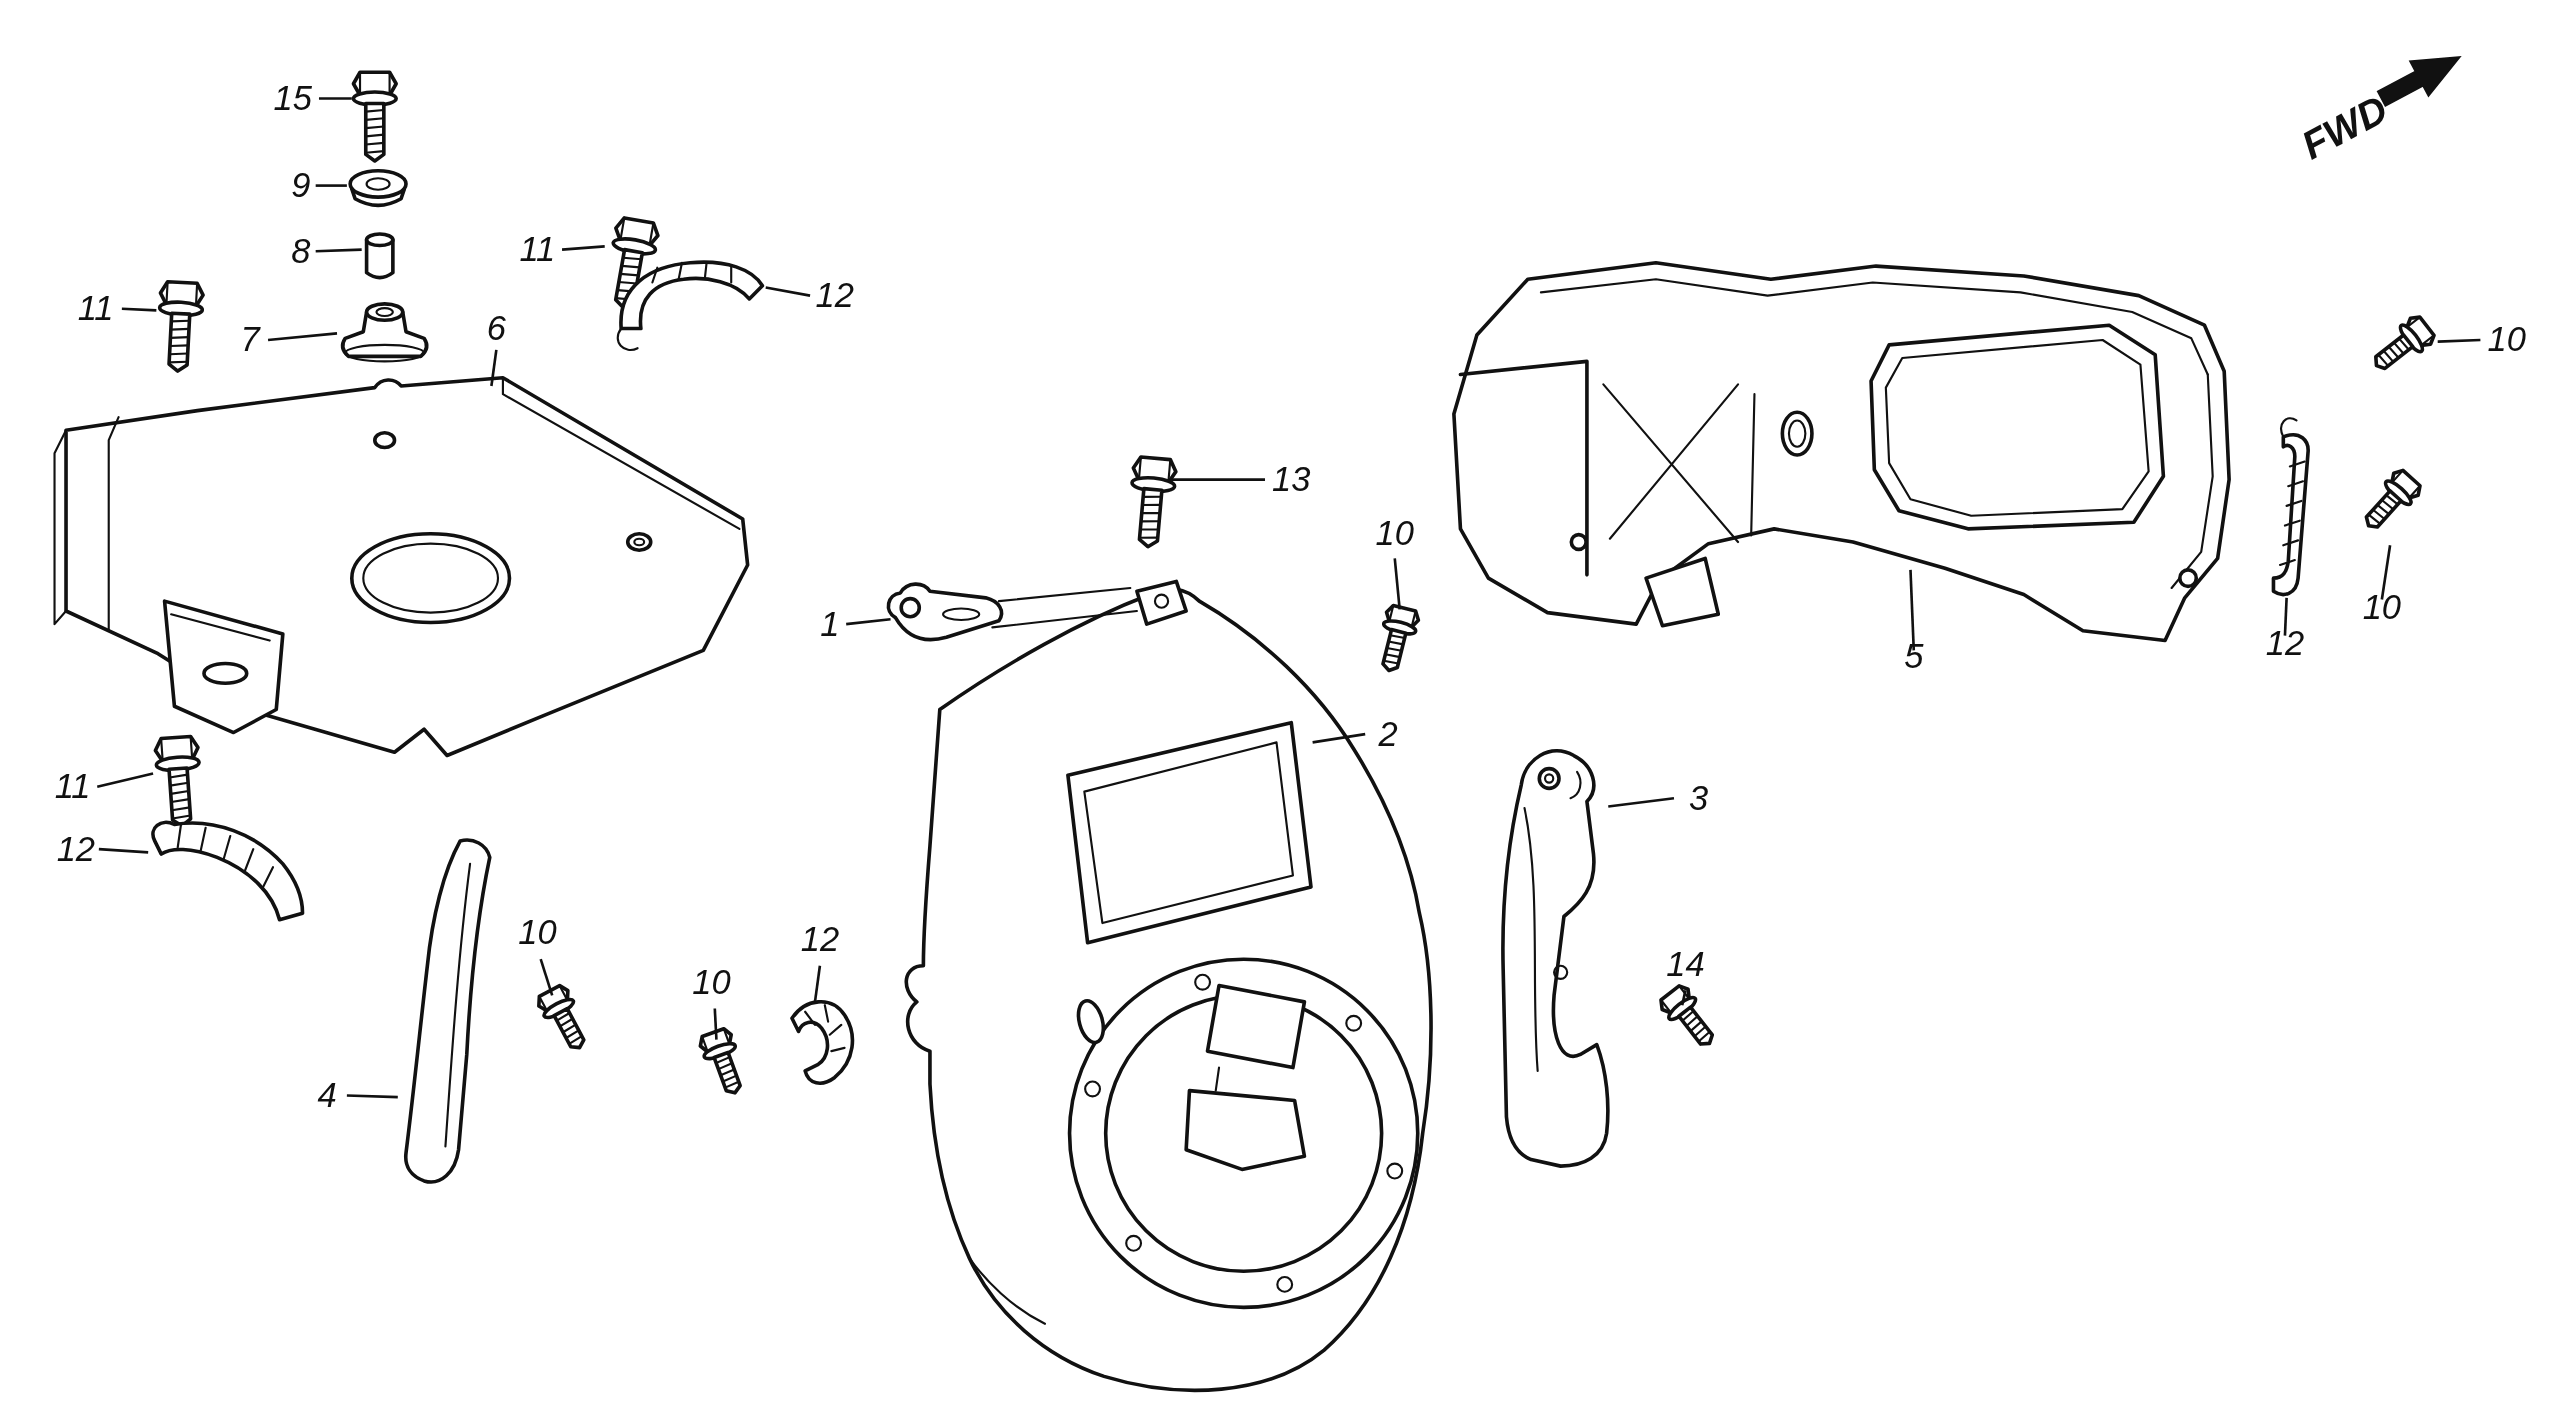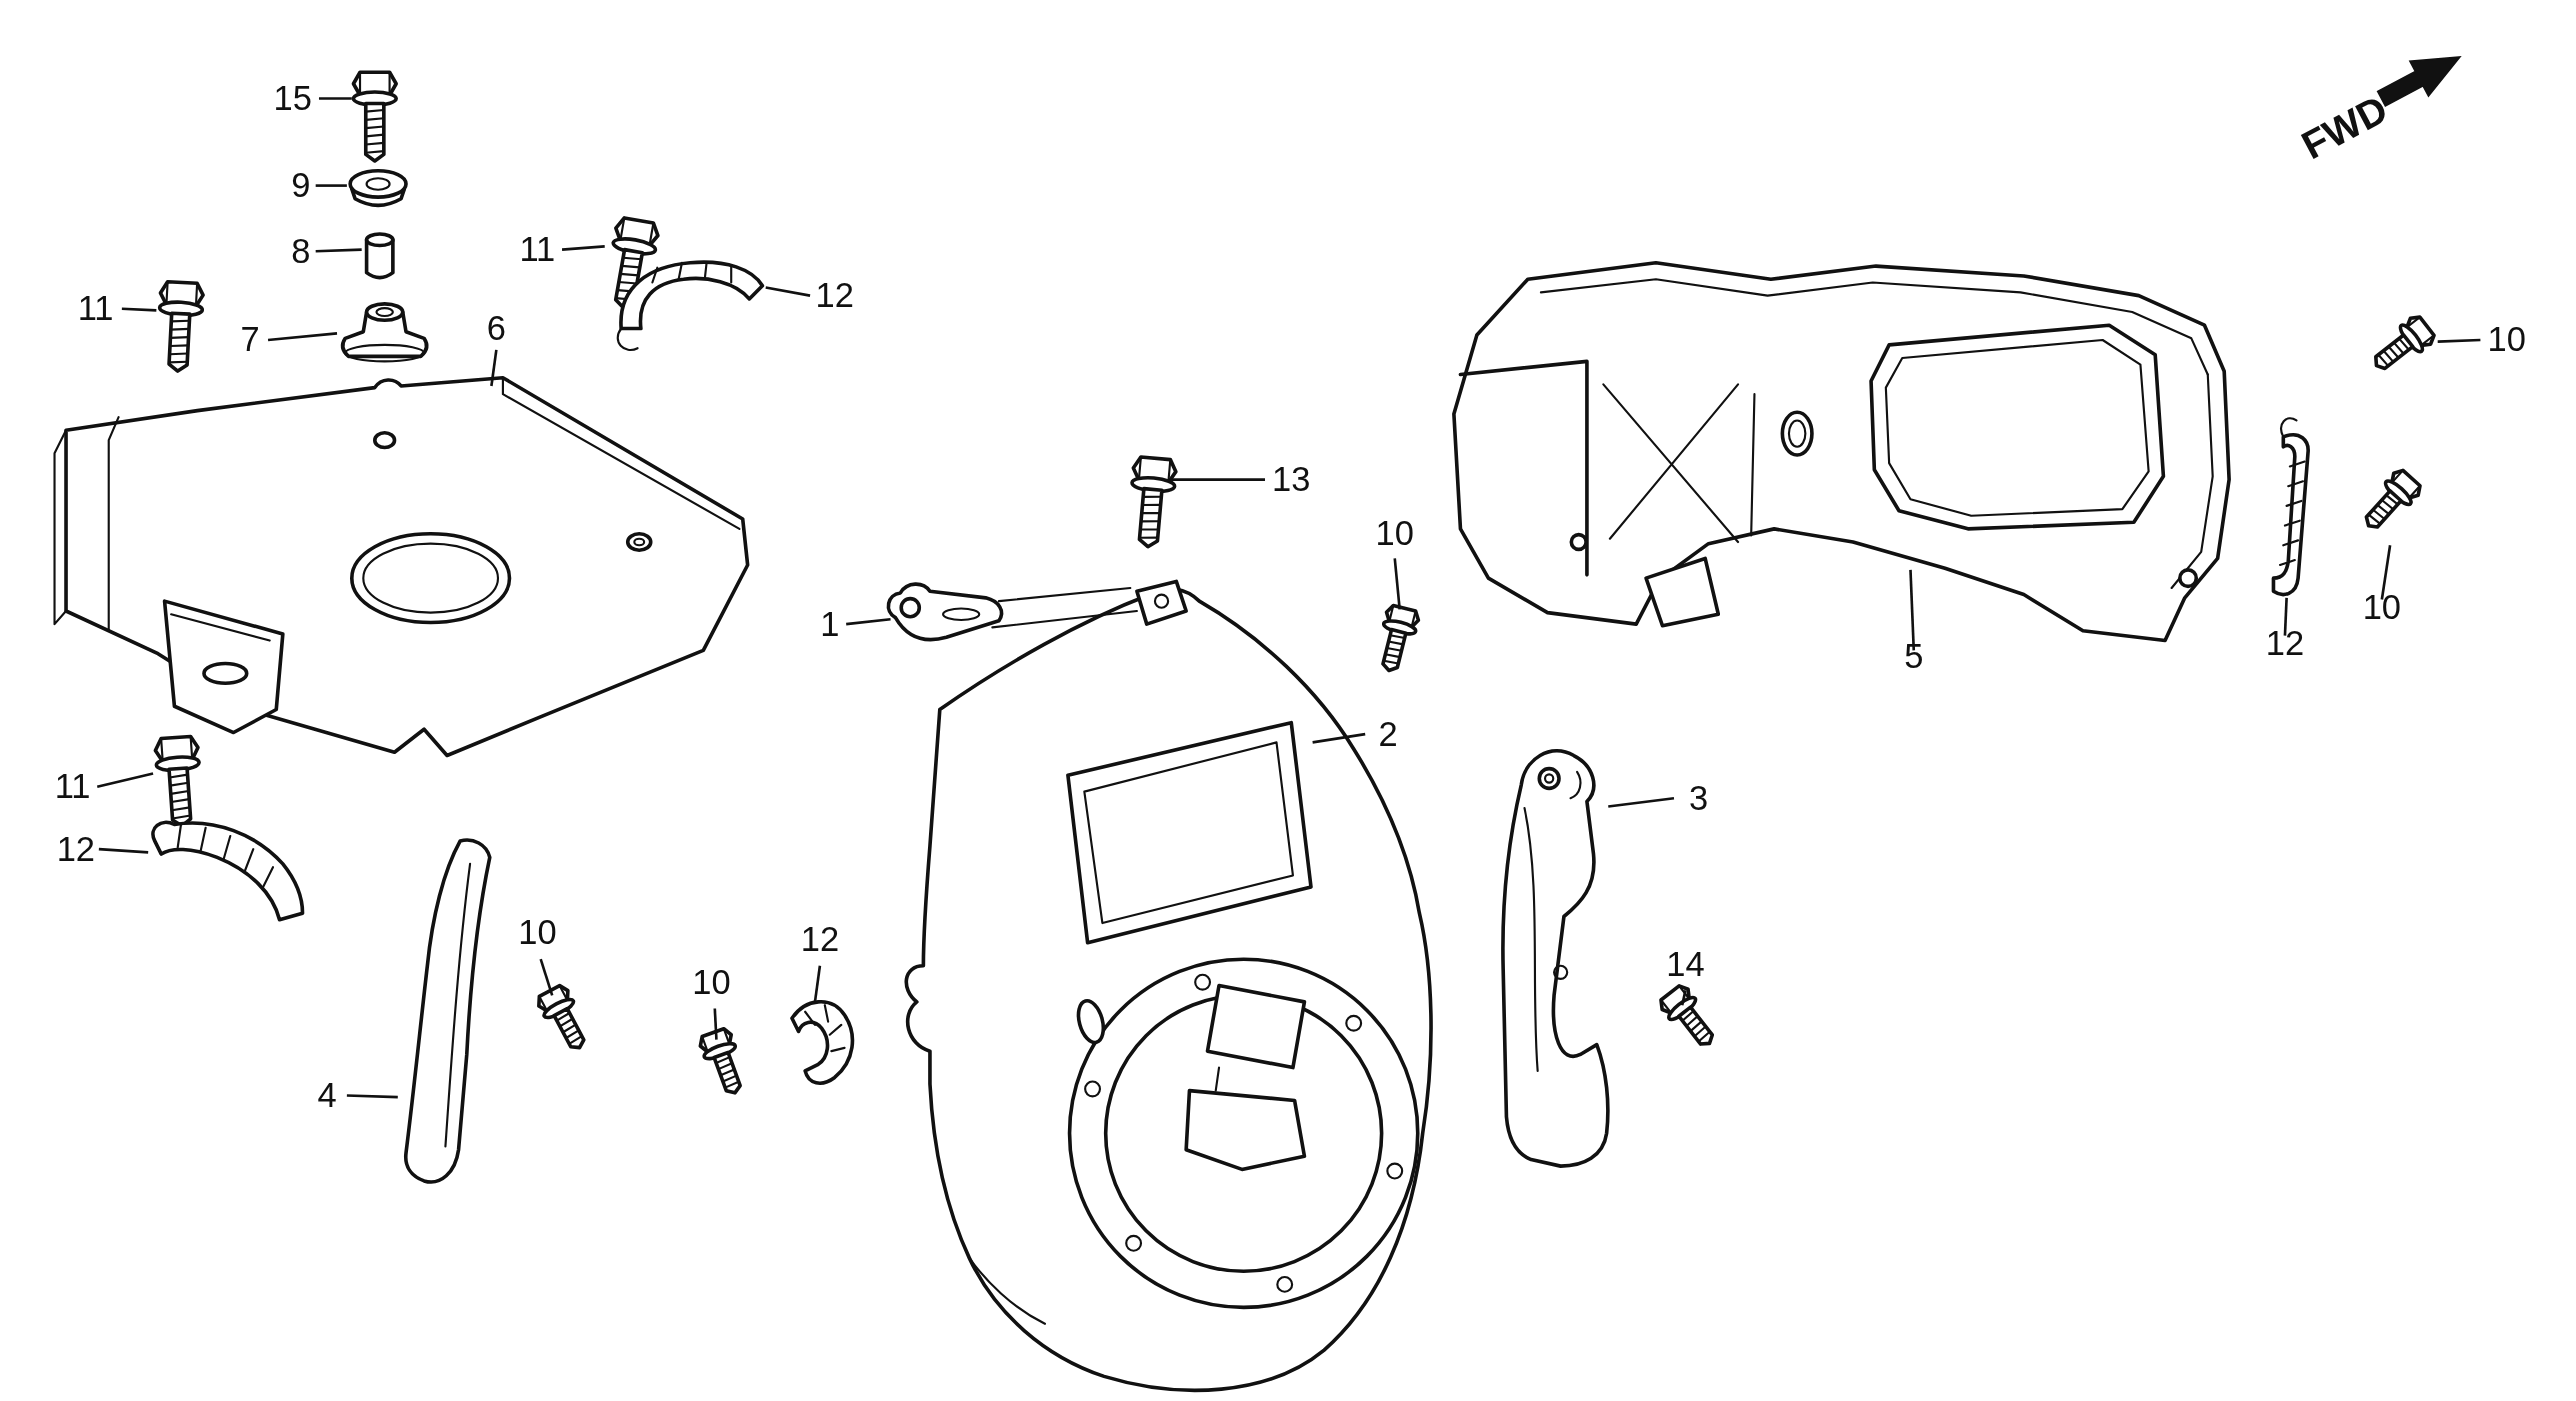--- a/index.html
+++ b/index.html
@@ -6,20 +6,21 @@
     margin: 0;
     padding: 0;
     width: 100%;
     height: 100%;
     background: #ffffff;
     overflow: hidden;
   }
   .stage {
     width: 100%;
     height: 100vh;
+    font-style: italic;
   }
   svg { display: block; width: 100%; height: 100%; }
   .ln {
     fill: #ffffff;
     stroke: #111111;
     stroke-width: 2.2;
     stroke-linejoin: round;
     stroke-linecap: round;
   }
   .thin {

